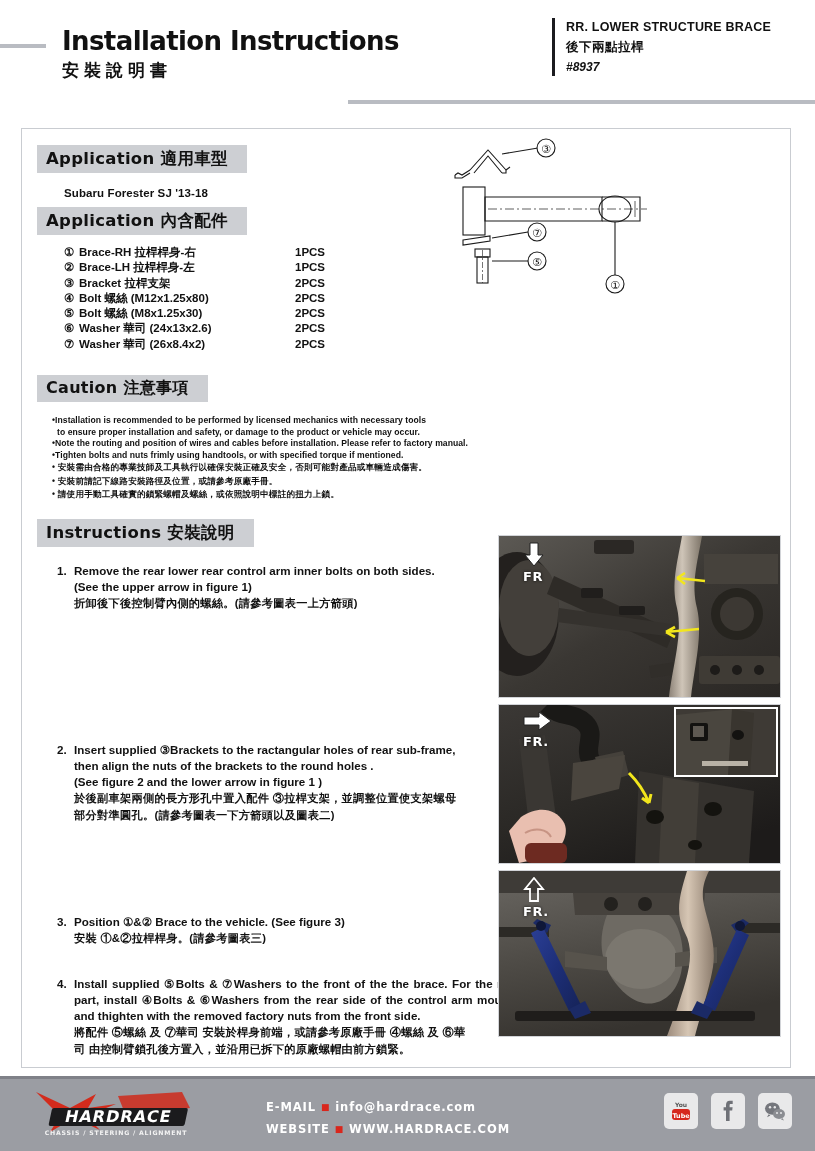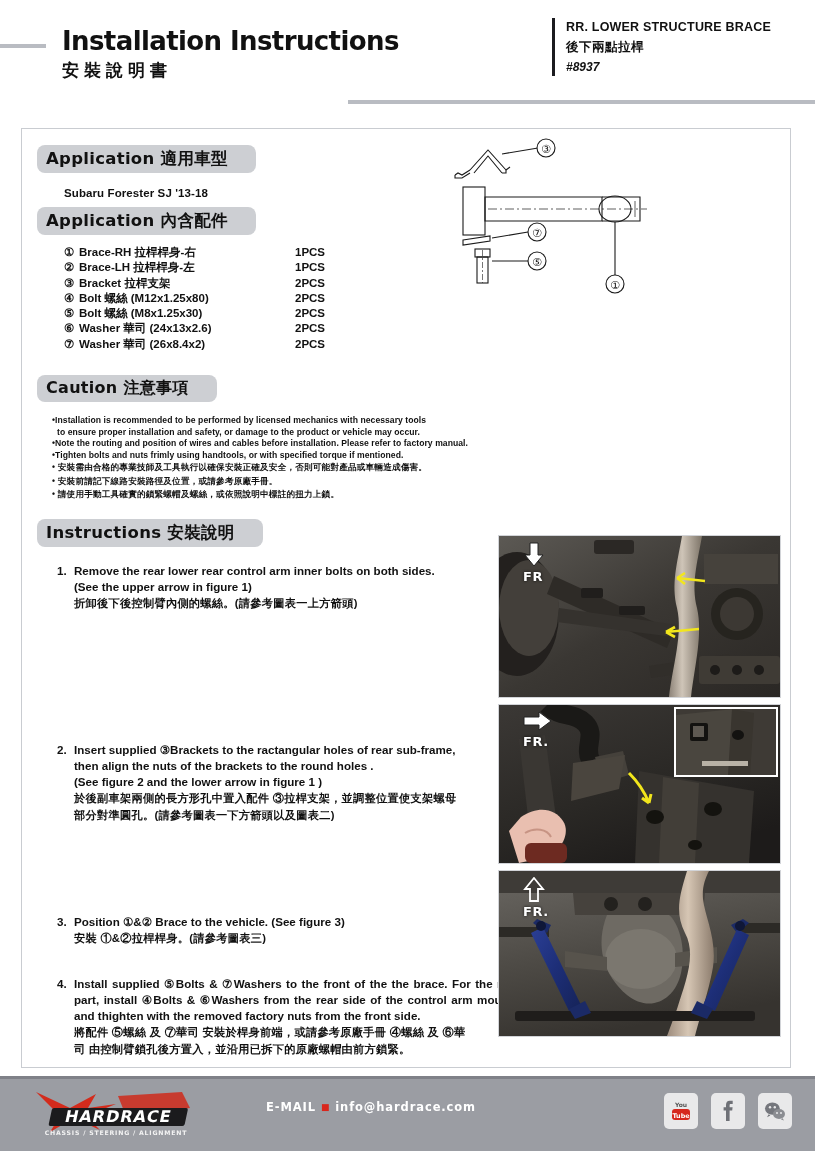--- a/index.html
+++ b/index.html
@@ -40,25 +40,24 @@
   }
   
   .card{
     position:absolute;left:21px;top:128px;
     width:770px;height:940px;
     border:1px solid #c9ccd1;background:#fff;
     box-sizing:border-box;
   }
   .sec-head{
     background:#cdcfd3;display:inline-block;
-    padding:3px 28px 3px 9px;
+    padding:3px 19px 3px 9px;
     font-size:16.5px;font-weight:bold;
     font-family:"DejaVu Sans", sans-serif;
     letter-spacing:.3px;
-    border-radius:8px;
   }
   .sec-head.small{font-size:16px;}
   
   .app-block{position:absolute;left:15px;top:16px;}
   .app-value{margin:14px 0 0 27px;font-size:11.5px;font-weight:bold;letter-spacing:.1px;}
   
   .comp-block{position:absolute;left:15px;top:78px;}
   .comp-list{margin:10px 0 0 27px;}
   .comp-row{display:flex;font-size:11.5px;font-weight:bold;line-height:15.3px;}
   .comp-row .cnum{width:15px;flex:none;}
@@ -520,20 +519,25 @@
       <text x="86" y="45" text-anchor="middle" font-family="DejaVu Sans, sans-serif" font-size="6.2" font-weight="bold" fill="#f3f3f3" letter-spacing="0.8">CHASSIS / STEERING / ALIGNMENT</text>
     </svg>
   </div>
 
   <div class="contact">
     <div class="line">
       <span>E-MAIL</span>
       <span class="sq">■</span>
       <span>info@hardrace.com</span>
     </div>
+    <div class="line">
+      <span>WEBSITE</span>
+      <span class="sq">■</span>
+      <span>WWW.HARDRACE.COM</span>
+    </div>
   </div>
 </div>
 
 <div class="socials">
   <div class="soc">
     <svg width="24" height="24" viewBox="0 0 24 24">
       <text x="12" y="8" text-anchor="middle" font-size="6" font-family="DejaVu Sans, sans-serif" fill="#555" font-weight="bold">You</text>
       <rect x="3" y="10" width="18" height="11" rx="3" fill="#d6261d"></rect>
       <text x="12" y="18.5" text-anchor="middle" font-size="6.4" font-family="DejaVu Sans, sans-serif" fill="#fff" font-weight="bold">Tube</text>
     </svg>

